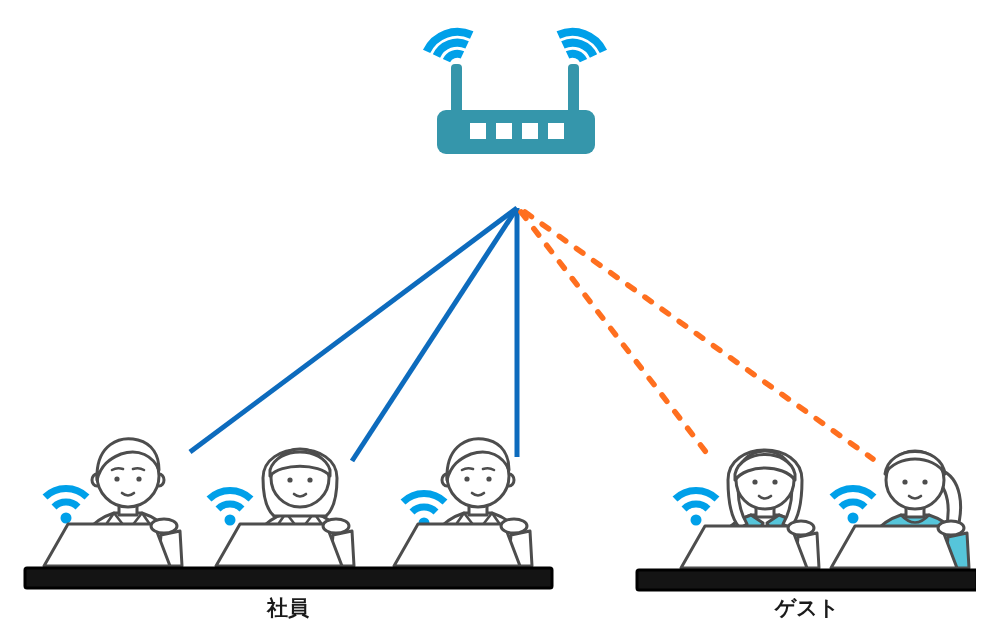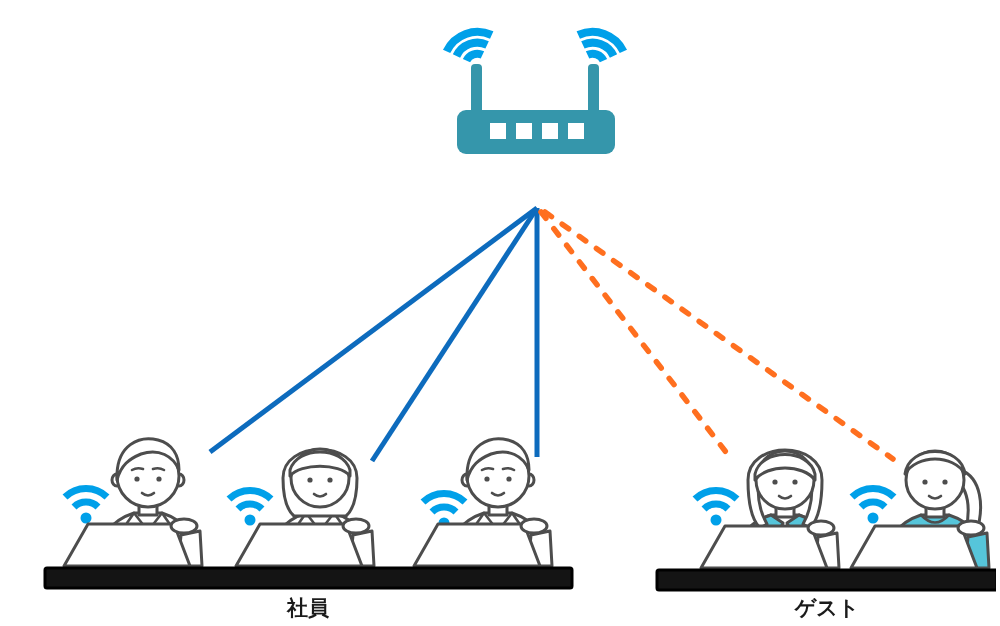--- a/index.html
+++ b/index.html
@@ -1,17 +1,17 @@
 <!DOCTYPE html>
 <html><head>
 <meta charset="utf-8">
 <style>
   html,body{margin:0;padding:0;background:#ffffff;}
   .stage{position:relative;width:976px;height:626px;background:#ffffff;overflow:hidden;
-         font-family:"DejaVu Sans",sans-serif;padding-left:20px;}
+         font-family:"DejaVu Sans",sans-serif;}
   svg{display:block;}
   
   .sk{fill:#ffffff;stroke:#4d4d4d;stroke-width:3;stroke-linejoin:round;}
   .tl{fill:#56c5da;stroke:#4d4d4d;stroke-width:3;stroke-linejoin:round;}
   .ln{fill:none;stroke:#4d4d4d;stroke-width:2.6;stroke-linecap:round;}
   .dk{fill:#4d4d4d;stroke:none;}
   .wifi{fill:none;stroke:#00a0e9;stroke-width:7;}
   .wifidot{fill:#00a0e9;stroke:none;}
   .rsig{fill:none;stroke:#00a0e9;stroke-width:8;}
   .router-part{fill:#3596ab;stroke:none;}

